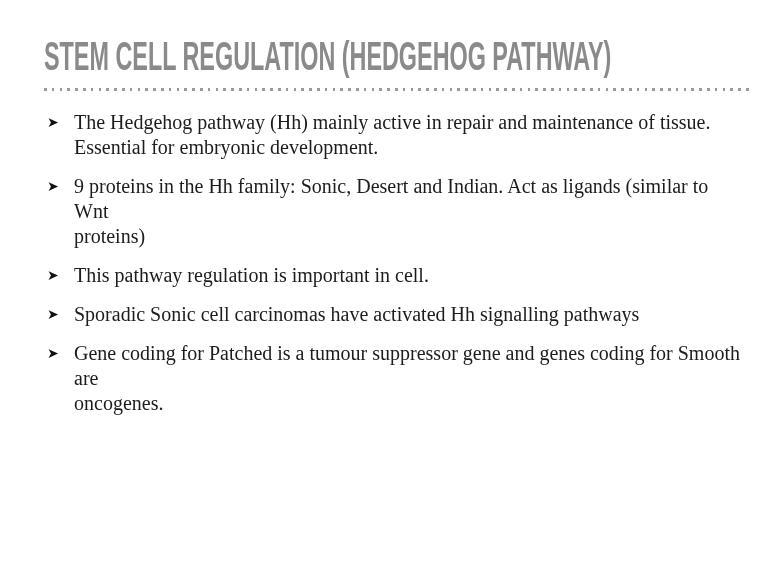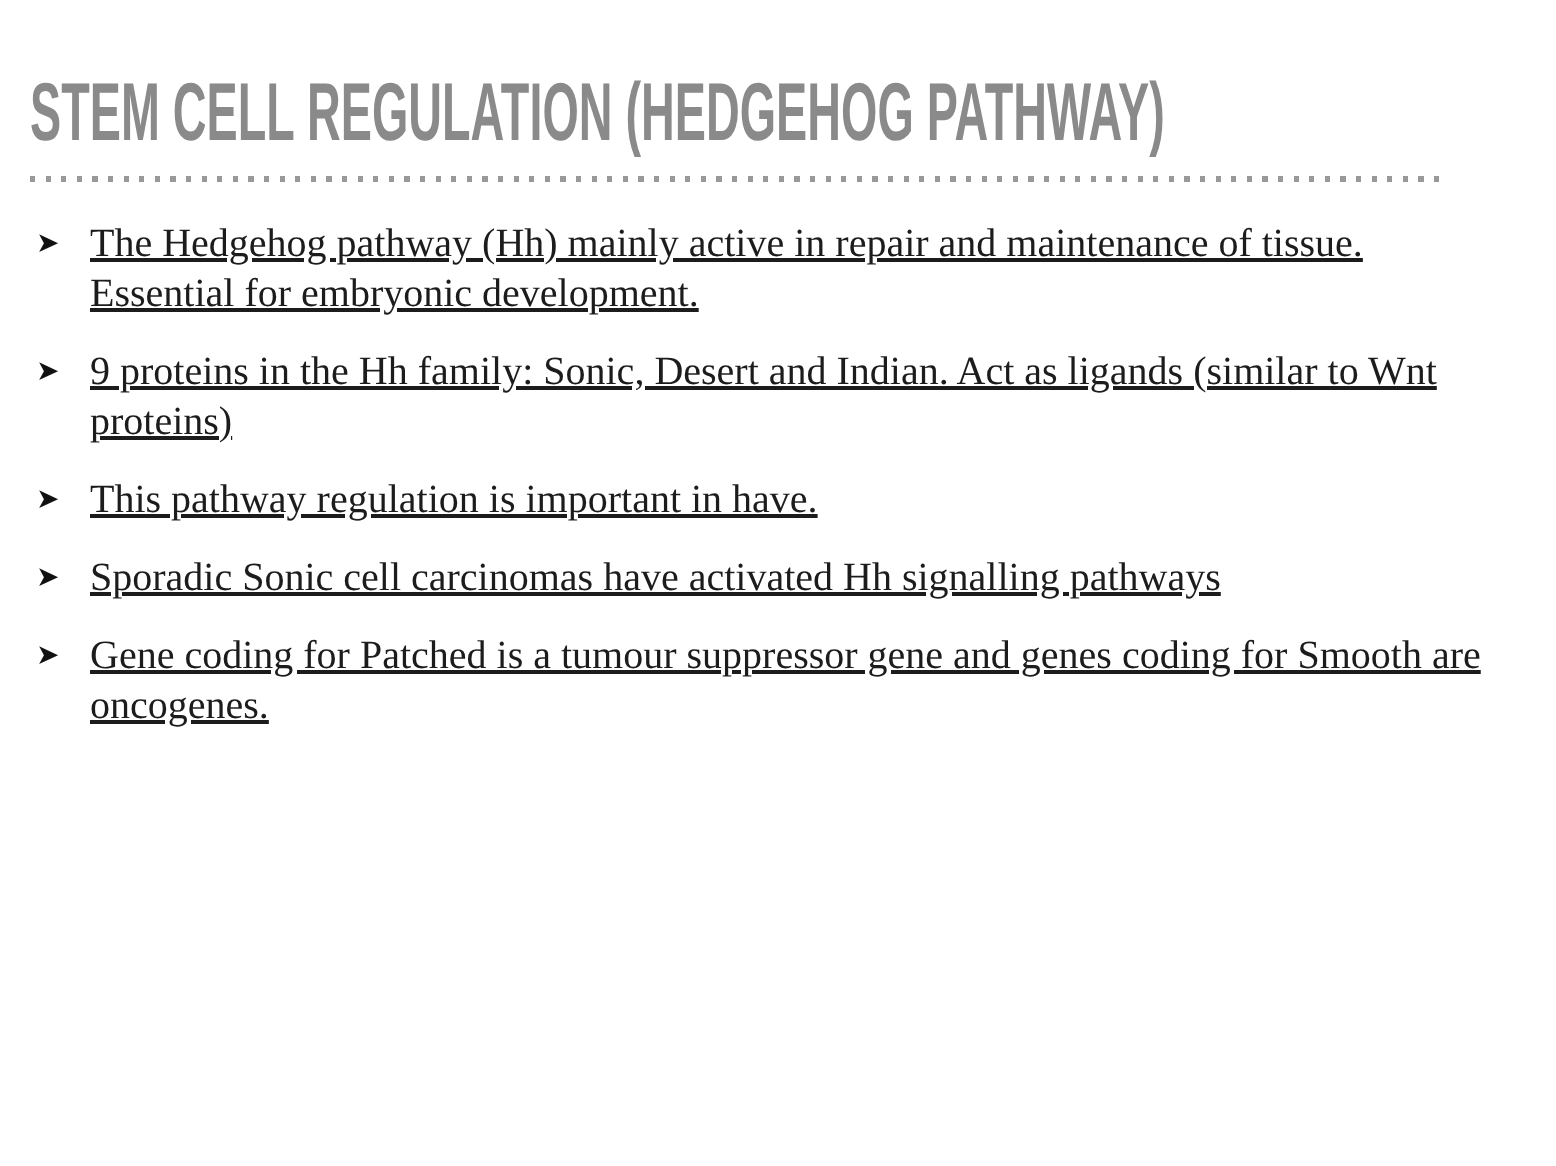--- a/index.html
+++ b/index.html
@@ -7,21 +7,21 @@
     padding: 0;
     background: #ffffff;
   }
   .slide {
     position: relative;
     width: 778px;
     height: 583px;
     background: #ffffff;
     overflow: hidden;
     box-sizing: border-box;
-    padding: 36px 33px 0 15px;
+    padding: 36px 33px 0 44px;
     font-family: "Liberation Serif", serif;
   }
   .slide-title {
     margin: 0;
     height: 41px;
     line-height: 41px;
     font-family: "Liberation Sans", sans-serif;
     font-weight: bold;
     font-size: 41px;
     color: #8a8a8a;
@@ -60,21 +60,20 @@
     line-height: 25px;
     color: #111111;
   }
   .bullet-text {
     flex: 1 1 auto;
     font-family: "Liberation Serif", serif;
     font-size: 20px;
     line-height: 25px;
     color: #1c1c1c;
     white-space: pre-line;
-    text-decoration: underline;
   }
 </style>
 </head>
 <body>
 
 <div class="slide">
 
   <h1 class="slide-title">
     <span class="condense">STEM CELL REGULATION (HEDGEHOG PATHWAY)</span>
   </h1>
@@ -90,21 +89,21 @@
     </li>
 
     <li class="bullet-item">
       <span class="bullet-arrow">➤</span>
       <span class="bullet-text">9 proteins in the Hh family: Sonic, Desert and Indian. Act as ligands (similar to Wnt
 proteins)</span>
     </li>
 
     <li class="bullet-item">
       <span class="bullet-arrow">➤</span>
-      <span class="bullet-text">This pathway regulation is important in have.</span>
+      <span class="bullet-text">This pathway regulation is important in cell.</span>
     </li>
 
     <li class="bullet-item">
       <span class="bullet-arrow">➤</span>
       <span class="bullet-text">Sporadic Sonic cell carcinomas have activated Hh signalling pathways</span>
     </li>
 
     <li class="bullet-item">
       <span class="bullet-arrow">➤</span>
       <span class="bullet-text">Gene coding for Patched is a tumour suppressor gene and genes coding for Smooth are

